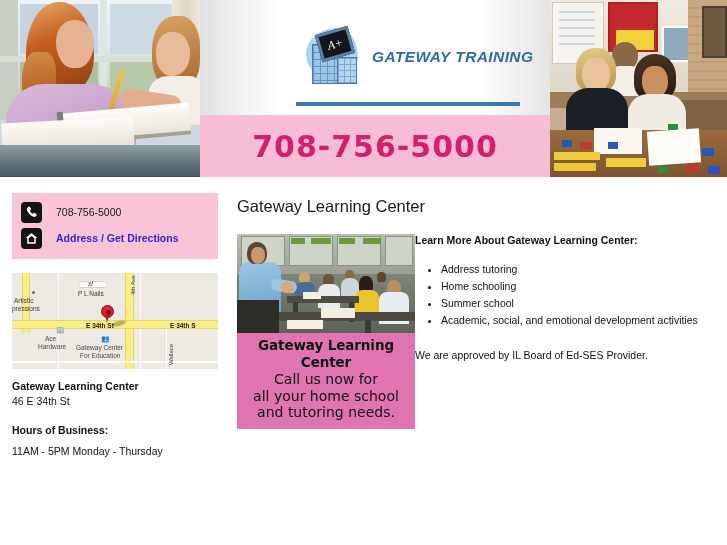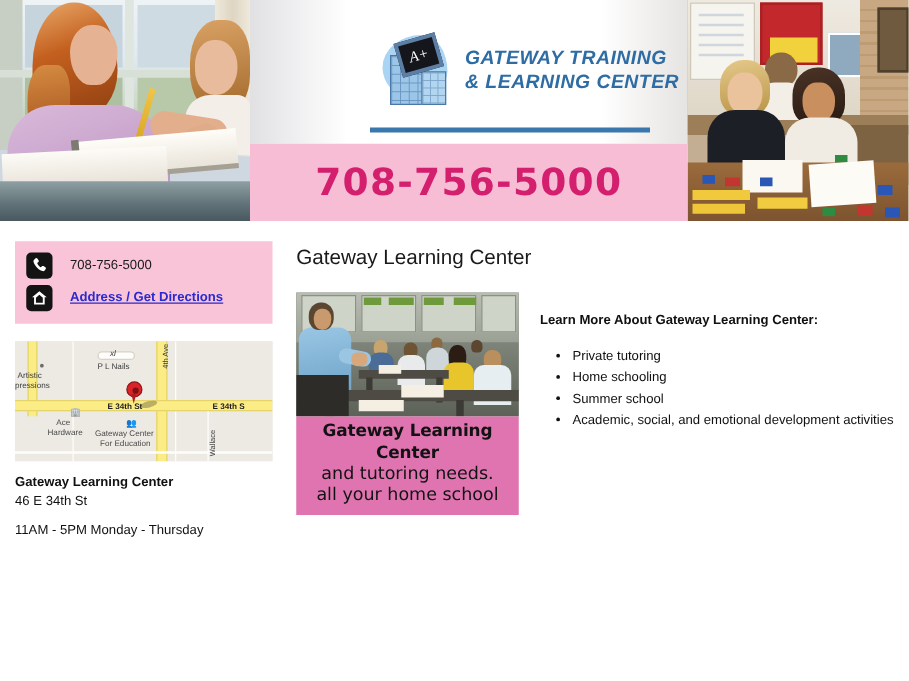--- a/index.html
+++ b/index.html
@@ -266,21 +266,21 @@
   .contact-body { padding: 6px 0 8px 0; }
   .contact-row { display: flex; align-items: center; height: 26px; padding-left: 9px; }
   .cicon {
     width: 21px; height: 21px; flex: 0 0 21px;
     background: #131313; border-radius: 4px;
     position: relative; margin-right: 14px;
   }
   .cicon svg { position:absolute; left:3px; top:3px; }
   .contact-text { font-size: 10.5px; color: #1a1a1a; }
   .contact-link {
-    font-size: 10.5px; color: #2a2ad0; text-decoration: underline;
+    font-size: 10.5px; color: #2a2ad0; 
     font-weight: bold; cursor: pointer; text-align: right;
   }
 
   
   .map {
     position: relative; margin-top: 14px;
     width: 206px; height: 96px;
     background: #e9e6df; overflow: hidden;
     font-family: "Liberation Sans", sans-serif;
   }
@@ -362,21 +362,21 @@
   .cap-title {
     font-family: "DejaVu Sans", sans-serif;
     font-size: 13.5px; font-weight: bold; color:#121212;
     line-height: 1.25; letter-spacing: -.1px;
   }
   .cap-line {
     font-family: "DejaVu Sans", sans-serif;
     font-size: 14px; color:#121212; line-height: 1.2;
   }
 
-  .rightcol { position: absolute; left: 178px; top: 16px; width: 300px; padding-left: 17px; }
+  .rightcol { position: absolute; left: 178px; top: 0; width: 300px; padding-left: 0; }
   .lm-head { font-size: 10.5px; font-weight: bold; color:#111; }
   .lm-list { margin: 15px 0 0 0; padding-left: 26px; }
   .lm-list li { font-size: 10.5px; color:#111; line-height: 1.62; }
   .approved { margin-top: 20px; font-size: 10.5px; color:#111; }
 </style>
 </head>
 <body>
 
 <div class="header">
 
@@ -414,21 +414,20 @@
       <div class="logo-mark">
         <div class="lm-blob"></div>
         <div class="lm-bldg"></div>
         <div class="lm-bldg2"></div>
         <div class="lm-board">
             <span>A+</span>
           </div>
       </div>
       <div class="logo-text">
         <div>GATEWAY TRAINING</div>
-        <div>&amp; LEARNING CENTER</div>
       </div>
     </div>
     <div class="logo-rule"></div>
   </div>
 
   <div class="photo-right">
     <div class="pr-wall"></div>
     <div class="pr-board">
         <i style="top:8px"></i>
         <i style="top:16px"></i>
@@ -534,20 +533,21 @@
         <div class="head"></div>
         <div class="tip"></div>
       </div>
     </div>
 
     <div class="addr-block">
       <div class="addr-name">Gateway Learning Center</div>
       <div class="addr-line">46 E 34th St</div>
     </div>
 
+    <div class="hours-head">Hours of Business:</div>
     <div class="hours-line">11AM - 5PM Monday - Thursday</div>
   </div>
 
   <div class="main">
     <h2 class="h2">Gateway Learning Center</h2>
 
 
     <div class="two-col">
 
       <div class="figure">
@@ -587,30 +587,32 @@
           <div class="cr-desktop" style="left:16px;top:78px;width:162px;height:9px"></div>
           <div class="cr-desk" style="left:24px;top:86px;width:6px;height:13px"></div>
           <div class="cr-desk" style="left:128px;top:86px;width:6px;height:13px"></div>
           <div class="cr-desk" style="left:0px;top:66px;width:42px;height:33px;background:#2e2c28"></div>
           <div class="cr-pap" style="left:66px;top:58px;width:18px;height:7px"></div>
           <div class="cr-pap" style="left:84px;top:74px;width:34px;height:10px"></div>
           <div class="cr-pap" style="left:50px;top:86px;width:36px;height:9px"></div>
         </div>
         <div class="caption">
           <div class="cap-title">Gateway Learning Center</div>
+          <div class="cap-line">Call us now for</div>
+          <div class="cap-line">all your home school</div>
           <div class="cap-line">and tutoring needs.</div>
-          <div class="cap-line">all your home school</div>
         </div>
       </div>
 
       <div class="rightcol">
         <div class="lm-head">Learn More About Gateway Learning Center:</div>
         <ul class="lm-list">
-          <li>Private tutoring</li>
+          <li>Address tutoring</li>
           <li>Home schooling</li>
           <li>Summer school</li>
           <li>Academic, social, and emotional development activities</li>
         </ul>
+        <div class="approved">We are approved by IL Board of Ed-SES Provider.</div>
       </div>
     </div>
   </div>
 
 </div>
 
 </body></html>

